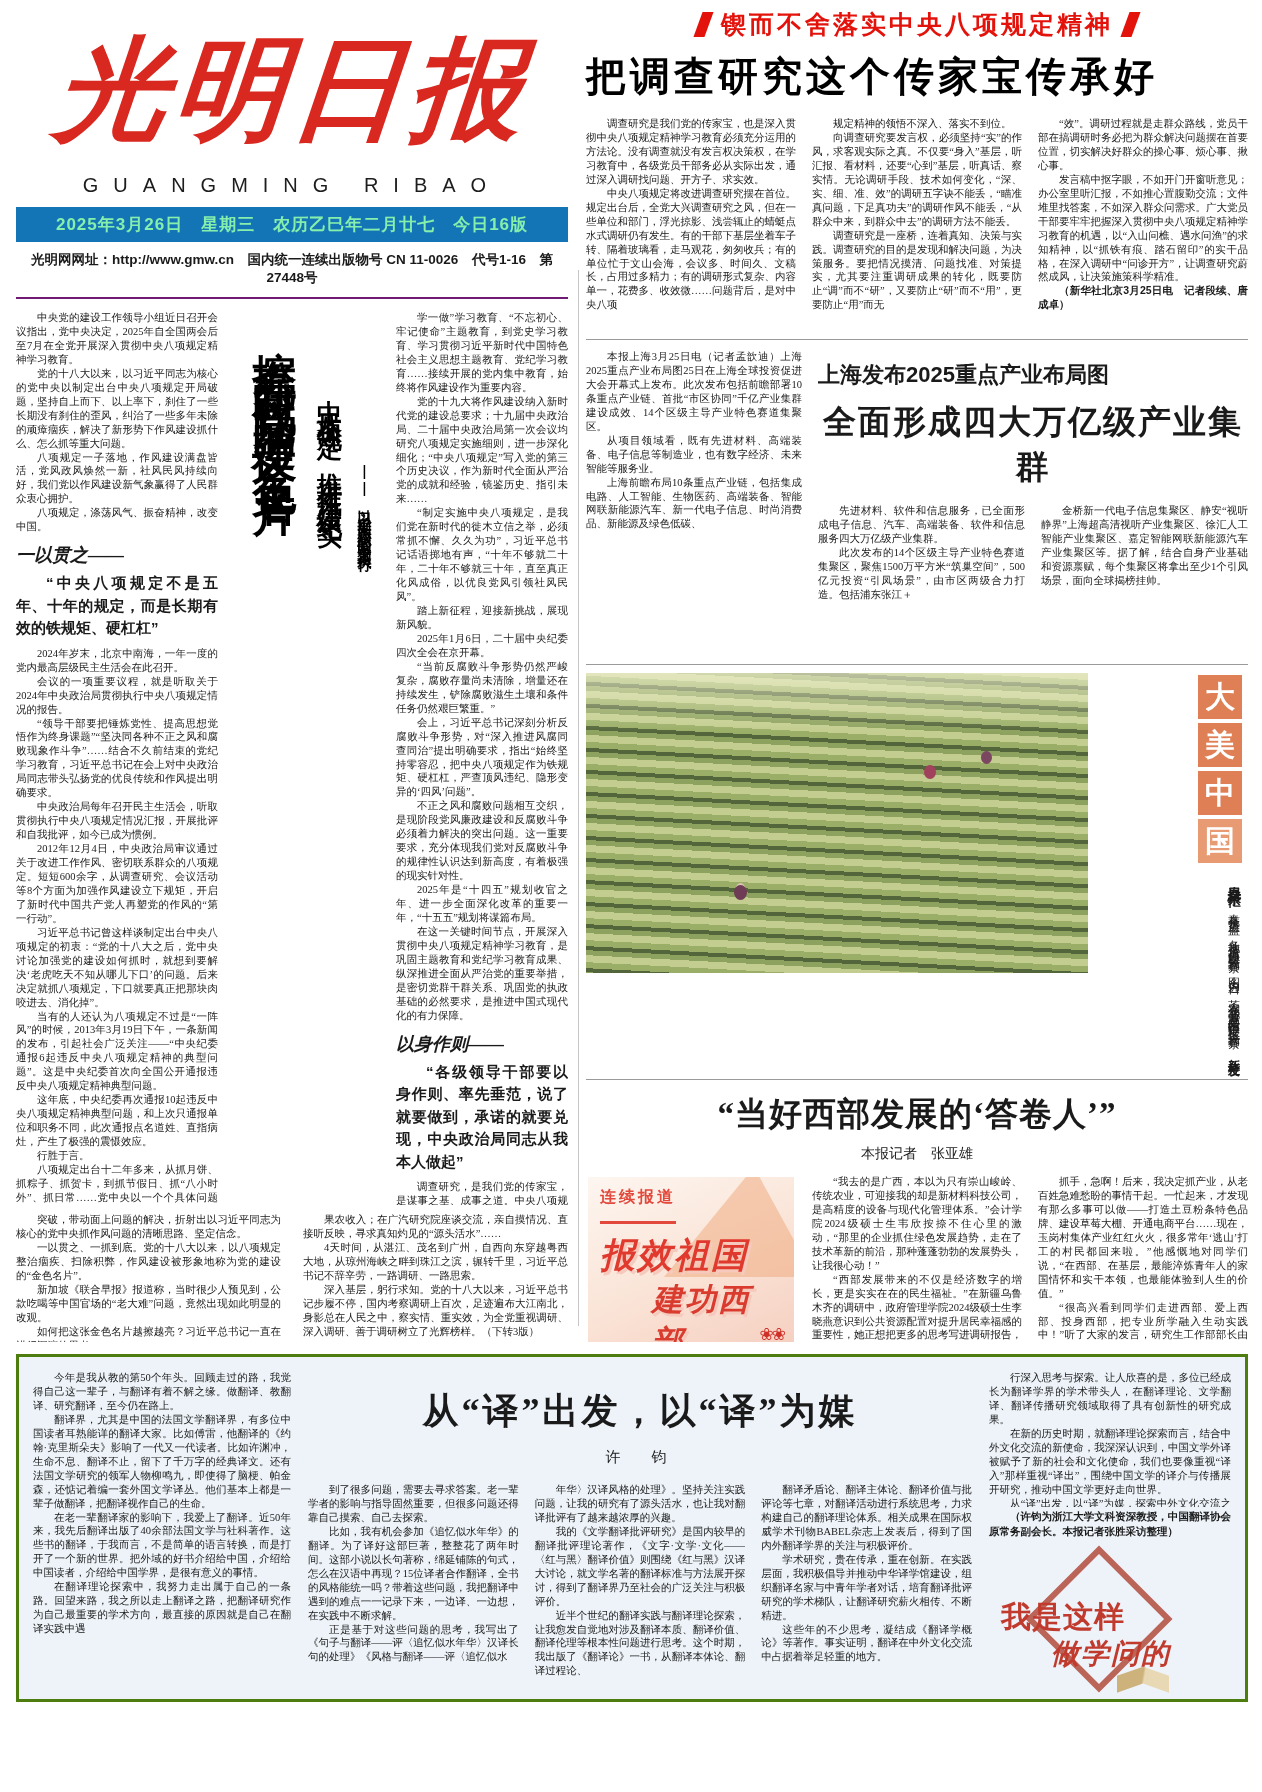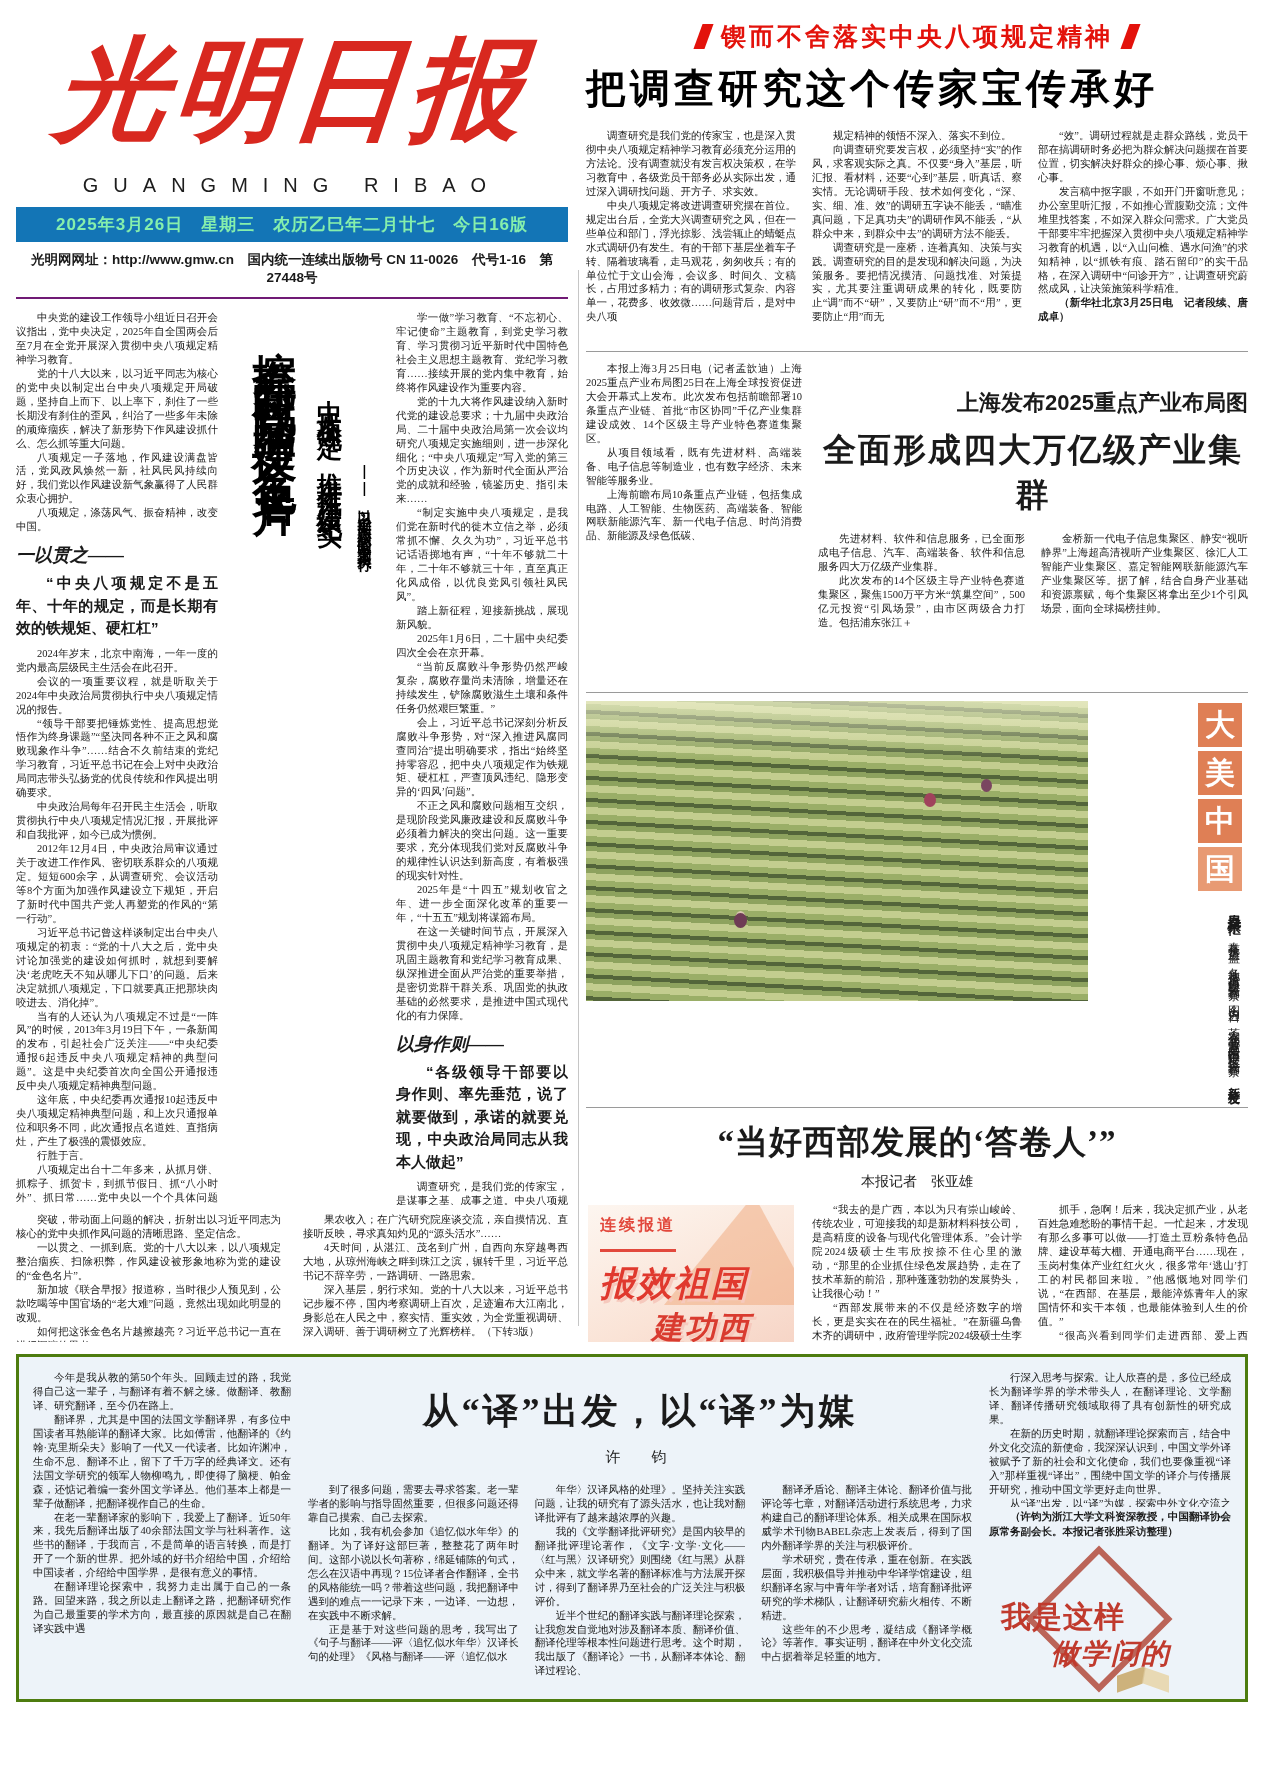--- a/index.html
+++ b/index.html
@@ -21,21 +21,21 @@
   .logo { font-size:112px; font-weight:bold; font-style:italic; color:#d8281f;
           text-align:center; line-height:1.5; letter-spacing:6px; transform:skewX(-5deg); }
   .latin { font-family:"Liberation Sans",sans-serif; text-align:center; font-size:20px;
            letter-spacing:15px; color:#1d1d1d; margin:0 0 10px; }
   .datebar { background:#1375b6; color:#86efac; font-family:"Liberation Sans",sans-serif;
              font-weight:bold; font-size:17px; text-align:center; padding:6px 0; letter-spacing:1px; }
   .infoline { font-family:"Liberation Sans",sans-serif; font-weight:bold; font-size:13.5px;
               text-align:center; padding:9px 0 10px; border-bottom:2px solid #701a75; }
 
   
-  .k-wrap { display:flex; align-items:center; justify-content:center; gap:12px; margin-top:14px; }
+  .k-wrap { display:flex; align-items:center; justify-content:center; gap:12px; margin-top:2px; }
   .k-bar  { width:11px; height:25px; background:#e3120b; transform:skewX(-20deg); }
   .k-text { color:#e3120b; font-family:"Liberation Sans",sans-serif; font-weight:900;
             font-size:25px; letter-spacing:3px; }
   .a1-headline { font-family:"Liberation Sans",sans-serif; font-weight:900; font-size:40px;
                  letter-spacing:4px; margin:8px 0 13px; color:#000; }
   .cols3 { display:flex; gap:16px; }
   .cols3 .col { flex:1; }
   .a1-cols { height:214px; }
   .sign { font-weight:bold; font-family:"Liberation Sans",sans-serif; font-size:10.5px; }
 
@@ -54,22 +54,22 @@
   .sec-label { font-style:italic; font-weight:bold; font-size:18px; margin:9px 0 5px; }
   .sec-quote { font-family:"Liberation Sans",sans-serif; font-weight:bold; font-size:15px;
                line-height:1.5; text-indent:2em; text-align:justify; margin-bottom:7px; }
   .f-band { display:flex; gap:22px; height:168px; overflow:hidden; margin-top:8px; }
   .f-band .col { flex:1; }
 
   
   .a2 { display:flex; gap:16px; margin:10px 0 4px; }
   .a2-left { width:216px; flex:none; height:240px; }
   .a2-right { flex:1; }
-  .a2-kicker { text-align:right; font-family:"Liberation Sans",sans-serif; font-weight:bold;
-               font-size:22px; margin:26px 0 10px; }
+  .a2-kicker { text-align:left; font-family:"Liberation Sans",sans-serif; font-weight:bold;
+               font-size:22px; margin:10px 0 10px; }
   .a2-headline { text-align:center; font-weight:900; font-size:33px; letter-spacing:2px; margin-bottom:14px; }
   .a2-cols { height:152px; }
 
   
   .photo-row { display:flex; gap:14px; margin:8px 0 8px; }
   .photo { width:502px; height:300px; flex:none; position:relative; overflow:hidden;
            background:
              linear-gradient(180deg, rgba(244,244,214,.65), rgba(244,244,214,0) 20%),
              repeating-linear-gradient(183deg,
                #c3cd8f 0 7px, #9aae67 7px 13px, #53653a 13px 17px, #8da25e 17px 22px); }
@@ -319,21 +319,21 @@
       <div class="b-headline">从“译”出发，以“译”为媒</div>
       <div class="b-author">许　钧</div>
       <div class="cols3 b-cols">
         <div class="col">
             <p class="para">到了很多问题，需要去寻求答案。老一辈学者的影响与指导固然重要，但很多问题还得靠自己摸索、自己去探索。</p>
             <p class="para">比如，我有机会参加《追忆似水年华》的翻译。为了译好这部巨著，整整花了两年时间。这部小说以长句著称，绵延铺陈的句式，怎么在汉语中再现？15位译者合作翻译，全书的风格能统一吗？带着这些问题，我把翻译中遇到的难点一一记录下来，一边译、一边想，在实践中不断求解。</p>
             <p class="para">正是基于对这些问题的思考，我写出了《句子与翻译——评〈追忆似水年华〉汉译长句的处理》《风格与翻译——评〈追忆似水</p>
           </div>
         <div class="col">
             <p class="para">年华〉汉译风格的处理》。坚持关注实践问题，让我的研究有了源头活水，也让我对翻译批评有了越来越浓厚的兴趣。</p>
-            <p class="para">我的《文学翻译批评研究》是国内较早的翻译批评理论著作，《文字·文学·文化——〈红与黑〉汉译研究》则围绕《红与黑》从群众中来，就文学名著的翻译标准与方法展开探讨，得到了翻译界乃至社会的广泛关注与积极评价。</p>
+            <p class="para">我的《文学翻译批评研究》是国内较早的翻译批评理论著作，《文字·文学·文化——〈红与黑〉翻译价值》则围绕《红与黑》汉译大讨论，就文学名著的翻译标准与方法展开探讨，得到了翻译界乃至社会的广泛关注与积极评价。</p>
             <p class="para">近半个世纪的翻译实践与翻译理论探索，让我愈发自觉地对涉及翻译本质、翻译价值、翻译伦理等根本性问题进行思考。这个时期，我出版了《翻译论》一书，从翻译本体论、翻译过程论、</p>
           </div>
         <div class="col">
             <p class="para">翻译矛盾论、翻译主体论、翻译价值与批评论等七章，对翻译活动进行系统思考，力求构建自己的翻译理论体系。相关成果在国际权威学术刊物BABEL杂志上发表后，得到了国内外翻译学界的关注与积极评价。</p>
             <p class="para">学术研究，贵在传承，重在创新。在实践层面，我积极倡导并推动中华译学馆建设，组织翻译名家与中青年学者对话，培育翻译批评研究的学术梯队，让翻译研究薪火相传、不断精进。</p>
             <p class="para">这些年的不少思考，凝结成《翻译学概论》等著作。事实证明，翻译在中外文化交流中占据着举足轻重的地方。</p>
           </div>
       </div>
     </div>
     <div class="b-col5">

